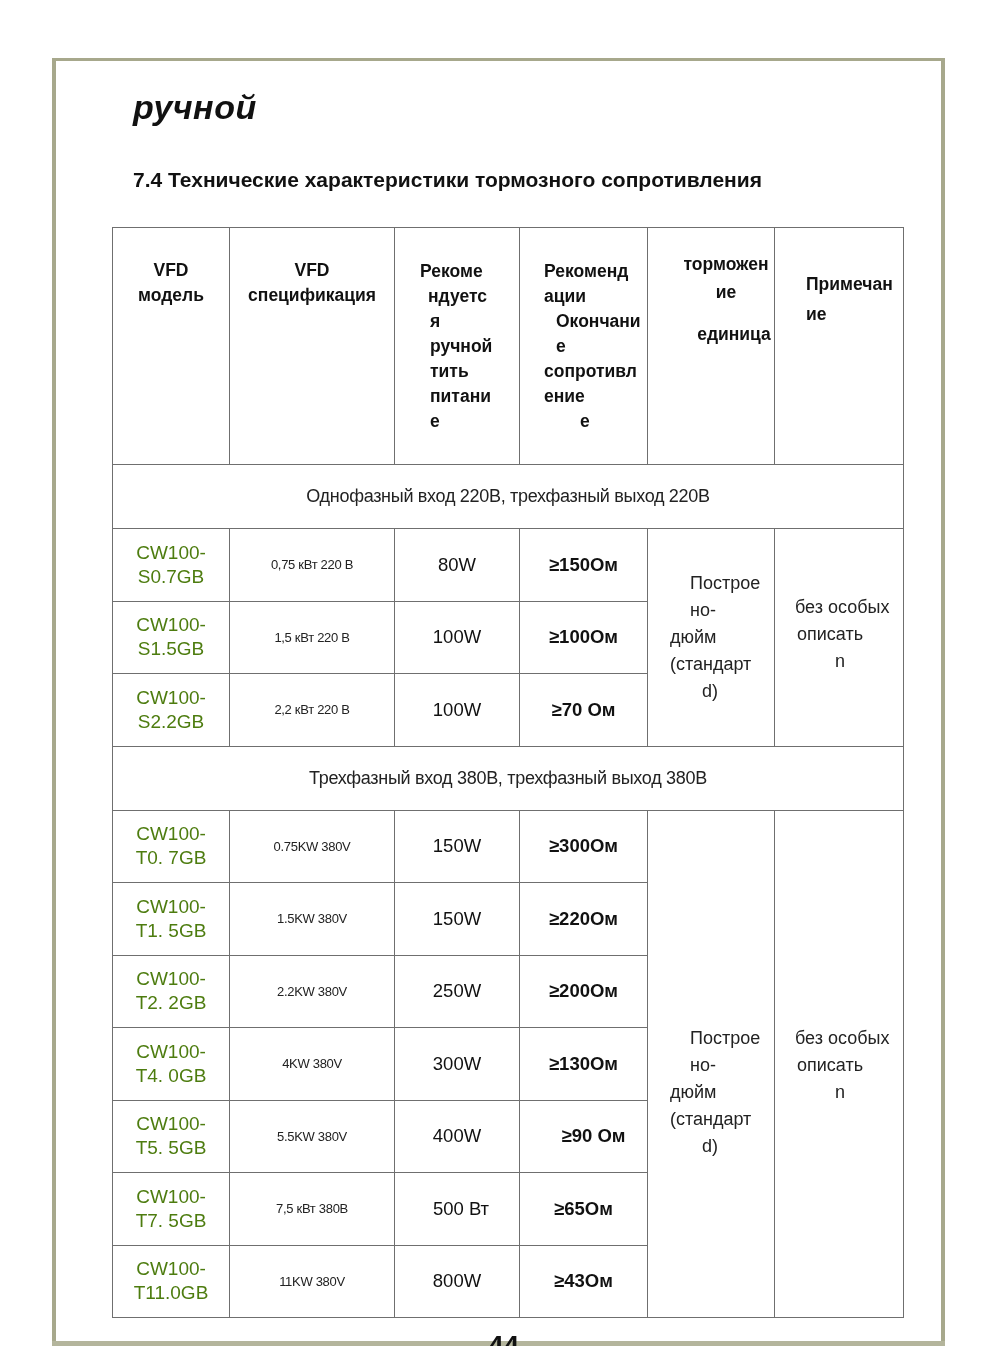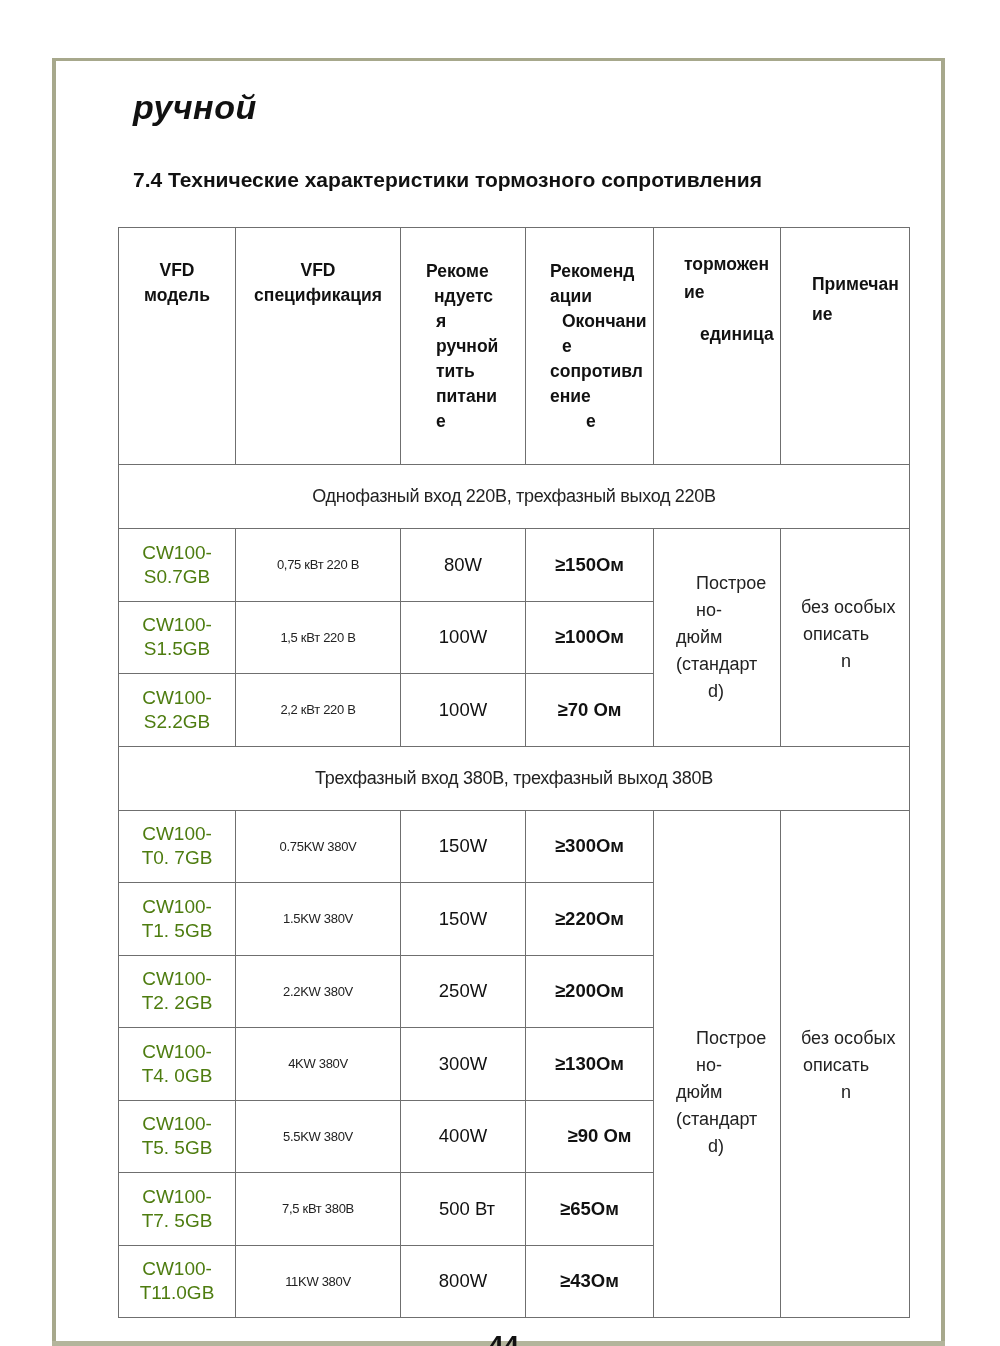--- a/index.html
+++ b/index.html
@@ -16,21 +16,21 @@
     position: absolute; left: 52px; top: 1341px; width: 893px; height: 5px; background: #b4b59c;
   }
   .doc-header {
     position: absolute; left: 133px; top: 88px; font-size: 34px; font-style: italic; font-weight: bold;
     letter-spacing: 0.5px; color: #111;
   }
   .section-title {
     position: absolute; left: 133px; top: 168px; font-size: 21px; font-weight: bold; color: #111;
   }
   table.spec {
-    position: absolute; left: 118px; top: 227px; width: 791px; border-collapse: collapse; table-layout: fixed;
+    position: absolute; left: 112px; top: 227px; width: 791px; border-collapse: collapse; table-layout: fixed;
   }
   table.spec td, table.spec th {
     border: 1.5px solid #6f6f6f; padding: 0; vertical-align: middle; text-align: center;
   }
   th { font-weight: bold; font-size: 17.5px; line-height: 25px; }
   .hdr-cell { height: 192px; }
   .h-text { display: inline-block; }
   .section-row td { height: 63px; font-size: 18px; color: #222; letter-spacing: -0.3px; }
   .data-row td { height: 71.5px; }
   .model { font-size: 19px; line-height: 24px; color: #4d7c0f; }
@@ -80,21 +80,21 @@
       </th>
       <th class="hdr-cell" style="text-align:left;padding-left:24px;">
         <div>Рекоменд</div>
         <div>ации</div>
         <div style="padding-left:12px">Окончани</div>
         <div style="padding-left:12px">е</div>
         <div>сопротивл</div>
         <div>ение</div>
         <div style="padding-left:36px">е</div>
       </th>
-      <th class="hdr-cell" style="vertical-align:top;padding-top:24px;text-align:left;padding-left:30px;">
+      <th class="hdr-cell" style="vertical-align:top;padding-top:24px;text-align:center;padding-left:30px;">
         <div>торможен</div>
         <div style="margin-top:3px">ие</div>
         <div style="padding-left:16px;margin-top:17px">единица</div>
       </th>
       <th class="hdr-cell" style="vertical-align:top;padding-top:44px;text-align:left;padding-left:31px;">
         <div>Примечан</div>
         <div style="margin-top:5px">ие</div>
       </th>
     </tr>
   </thead>

